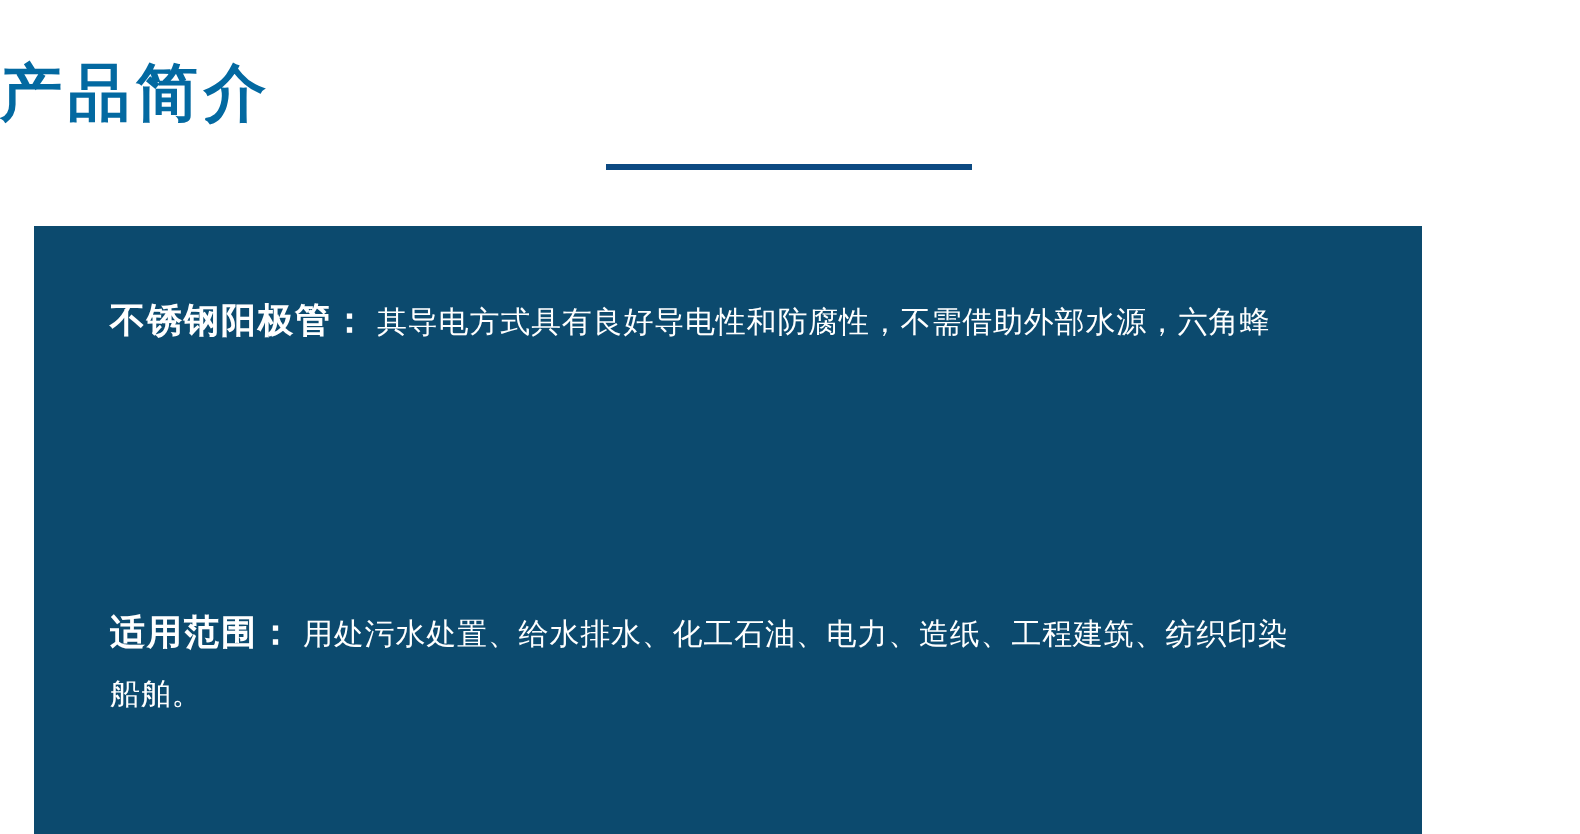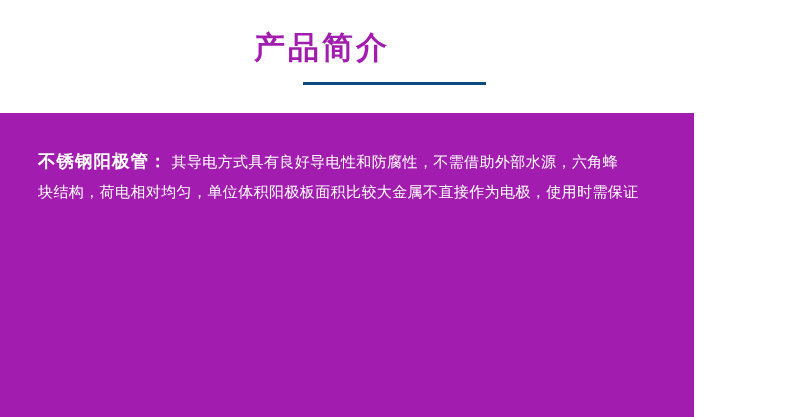--- a/index.html
+++ b/index.html
@@ -28,45 +28,44 @@
     width: 790px;
     height: 113px;
     background: #ffffff;
     box-sizing: border-box;
   }
   .header-title {
     position: absolute;
     left: 0;
     top: 26px;
     width: 644px;
-    text-align: center;
     font-size: 31px;
     font-weight: bold;
     letter-spacing: 3px;
-    color: #a21caf;
+    color: #0369a1;
     line-height: 42px;
     white-space: nowrap;
   }
   .header-underline {
     position: absolute;
     left: 303px;
     top: 82px;
     width: 183px;
     height: 3px;
     background: #0d4a82;
   }
 
   
   .panel {
     position: absolute;
-    left: 0;
+    left: 17px;
     top: 113px;
     width: 694px;
     height: 304px;
-    background: #a21caf;
+    background: #0c4a6e;
     box-sizing: border-box;
   }
 
   .block {
     position: absolute;
     left: 38px;
     width: 716px;
     color: #ffffff;
   }
   .block-intro { top: 33px; }
@@ -101,19 +100,24 @@
   <div class="header">
     <div class="header-title">产品简介</div>
     <div class="header-underline"></div>
   </div>
 
   <div class="panel">
 
     <div class="block block-intro">
       <p class="para">
         <span class="line"><span class="lead">不锈钢阳极管：</span><span>其导电方式具有良好导电性和防腐性，不需借助外部水源，六角蜂</span></span>
-        <span class="line">块结构，荷电相对均匀，单位体积阳极板面积比较大金属不直接作为电极，使用时需保证</span>
       </p>
     </div>
 
+    <div class="block block-scope">
+      <p class="para">
+        <span class="line"><span class="lead">适用范围：</span><span>用处污水处置、给水排水、化工石油、电力、造纸、工程建筑、纺织印染</span></span>
+        <span class="line">船舶。</span>
+      </p>
+    </div>
 
   </div>
 </div>
 
 </body></html>

